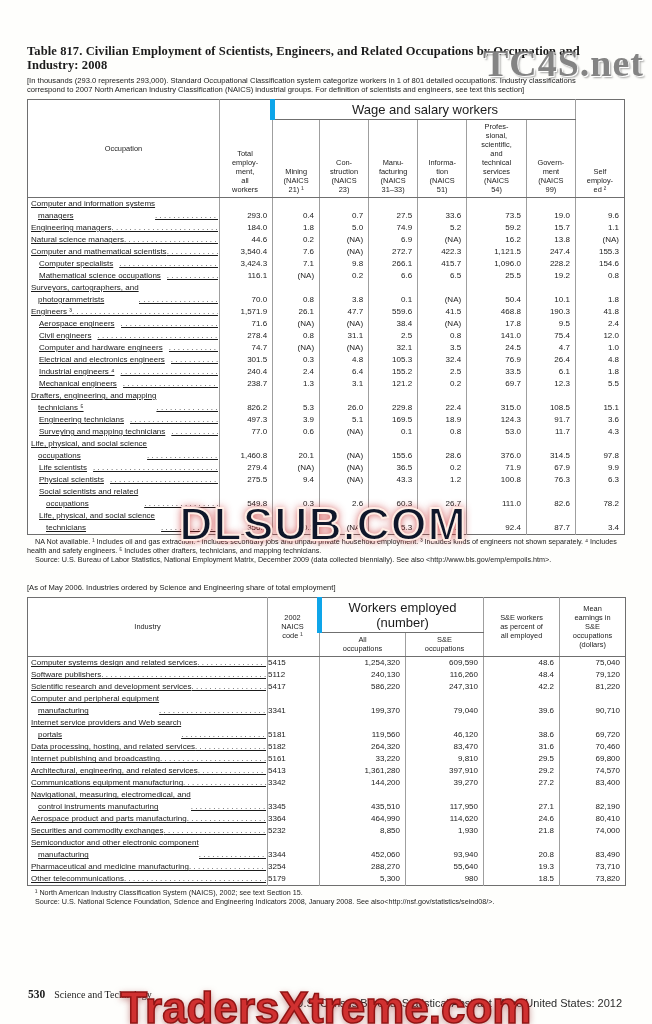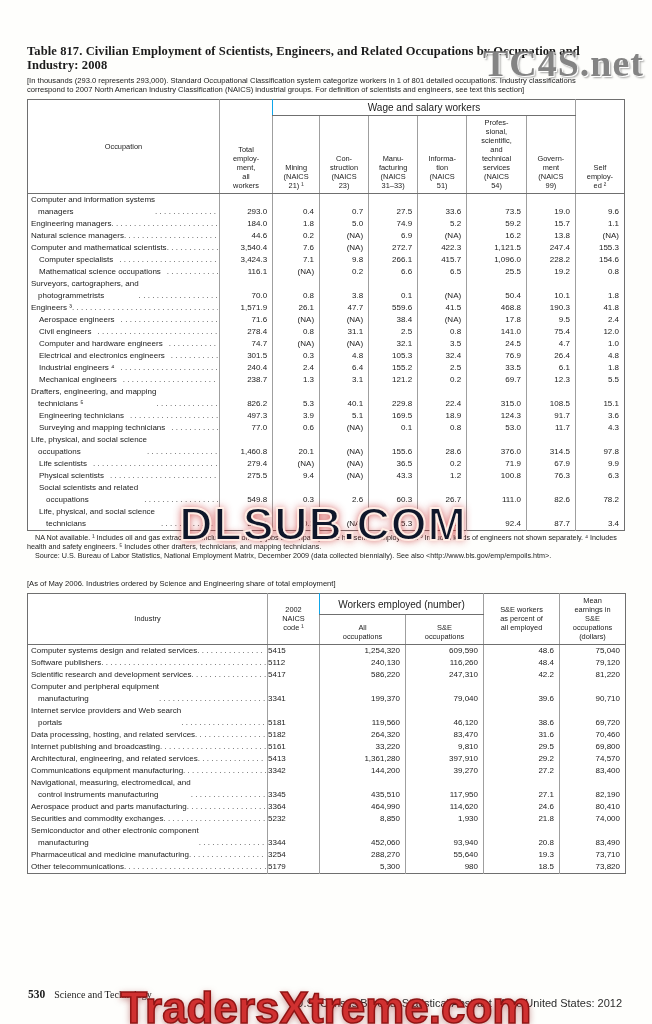--- a/index.html
+++ b/index.html
@@ -15,33 +15,33 @@
   .tbl-title {
     font-family:"Liberation Serif", serif; font-weight:bold;
     font-size:12.5px; line-height:14px; max-width:565px; letter-spacing:.1px;
   }
   .tbl-note { font-size:7.6px; line-height:9px; margin:4px 0 5px 0; max-width:585px; }
 
   
   table.stat { width:100%; border-collapse:collapse; table-layout:fixed; border:1px solid #6f6f6f; background:#fff; }
   table.stat th { font-weight:normal; }
   th.spanner {
-    border-left:1px solid #0ea5e9; border-bottom:1px solid #6f6f6f;
-    text-align:center; vertical-align:middle; font-size:10px; padding:2px 0 2px 0;
+    border-left:5px solid #0ea5e9; border-bottom:1px solid #6f6f6f;
+    text-align:center; vertical-align:middle; font-size:13px; padding:2px 0 2px 0;
   }
   th.colh {
     border-left:1px solid #9f9f9f; vertical-align:bottom; text-align:center;
     font-size:7.4px; line-height:9px; white-space:pre-line; padding:2px 1px 3px 1px;
   }
   th.mid { vertical-align:middle; }
   th.first { border-left:none; }
   th.hb { border-bottom:1px solid #6f6f6f; }
 
   tbody td { font-size:8px; line-height:12px; vertical-align:bottom; }
-  td.lbl-cell { padding:0 1px 0 3px; }
+  td.lbl-cell { padding:0 1px 0 3px;text-decoration:underline; }
   td.lbl-cell.ind .lblwrap { padding-left:8px;gap:6px; }
   .lblwrap { display:flex; align-items:flex-end; }
   .lbl { white-space:pre-line; padding-left:7px; text-indent:-7px; }
   .dots { flex:1 1 0; min-width:0; overflow:hidden; white-space:nowrap; letter-spacing:2.3px; color:#2a2a2a; height:12px; }
   .dots::before { content:"........................................................................................................................"; }
   td.num, td.code { border-left:1px solid #9f9f9f; }
   td.num { text-align:right; padding-right:5px; }
   td.code { text-align:left; }
 
   
@@ -371,21 +371,21 @@
           <tr>
             <td class="lbl-cell">
               <div class="lblwrap">
                 <span class="lbl">Drafters, engineering, and mapping
 technicians ⁵</span>
                 <span class="dots"></span>
               </div>
             </td>
             <td class="num">826.2</td>
             <td class="num">5.3</td>
-            <td class="num">40.1</td>
+            <td class="num">26.0</td>
             <td class="num">229.8</td>
             <td class="num">22.4</td>
             <td class="num">315.0</td>
             <td class="num">108.5</td>
             <td class="num">15.1</td>
           </tr>
           <tr>
             <td class="lbl-cell ind">
               <div class="lblwrap">
                 <span class="lbl">Engineering technicians</span>
@@ -742,20 +742,24 @@
             </td>
             <td class="code">5179</td>
             <td class="num">5,300</td>
             <td class="num">980</td>
             <td class="num">18.5</td>
             <td class="num">73,820</td>
           </tr>
         </tbody>
     </table>
 
+    <div class="footnotes">
+      <p>¹ North American Industry Classification System (NAICS), 2002; see text Section 15.</p>
+      <p>Source: U.S. National Science Foundation, Science and Engineering Indicators 2008, January 2008. See also&lt;http://nsf.gov/statistics/seind08/&gt;.</p>
+    </div>
   </section>
 
   <div class="pagefooter-left">
     <span class="pageno">530</span><span class="sectionname">Science and Technology</span>
   </div>
   <div class="pagefooter-right">U.S. Census Bureau, Statistical Abstract of the United States: 2012</div>
 
   <div class="wm wm-top">TC4S.net</div>
   <div class="wm wm-mid">DLSUB.COM</div>
   <div class="wm wm-bottom">TradersXtreme.com</div>

